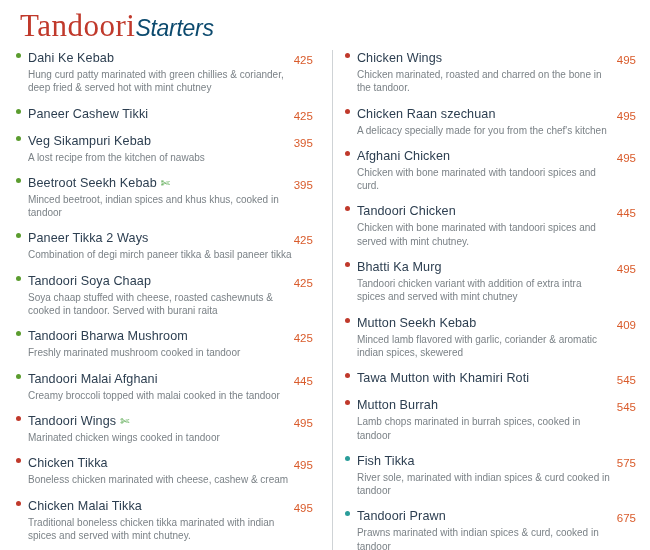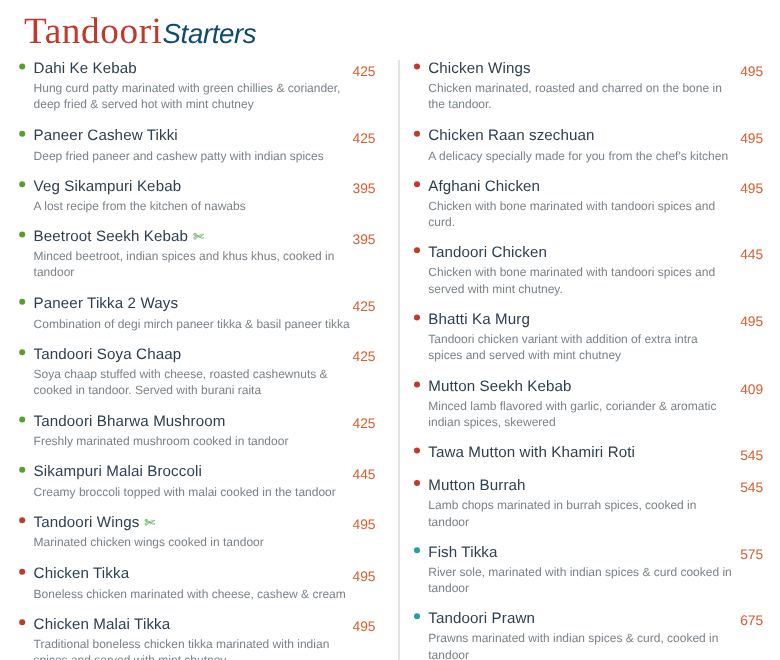--- a/index.html
+++ b/index.html
@@ -130,21 +130,20 @@
             <span class="price">425</span>
           </div>
           <div class="desc">Hung curd patty marinated with green chillies &amp; coriander, deep fried &amp; served hot with mint chutney</div>
         </div>
         <div class="item">
           <span class="bullet" style="background: rgb(91, 156, 47);"></span>
           <div class="row">
             <div><span class="name">Paneer Cashew Tikki</span></div>
             <span class="price">425</span>
           </div>
-          <div class="desc">Deep fried paneer and cashew patty with indian spices</div>
         </div>
         <div class="item">
           <span class="bullet" style="background: rgb(91, 156, 47);"></span>
           <div class="row">
             <div><span class="name">Veg Sikampuri Kebab</span></div>
             <span class="price">395</span>
           </div>
           <div class="desc">A lost recipe from the kitchen of nawabs</div>
         </div>
         <div class="item">
@@ -175,21 +174,21 @@
           <span class="bullet" style="background: rgb(91, 156, 47);"></span>
           <div class="row">
             <div><span class="name">Tandoori Bharwa Mushroom</span></div>
             <span class="price">425</span>
           </div>
           <div class="desc">Freshly marinated mushroom cooked in tandoor</div>
         </div>
         <div class="item">
           <span class="bullet" style="background: rgb(91, 156, 47);"></span>
           <div class="row">
-            <div><span class="name">Sikampuri Malai Broccoli</span></div>
+            <div><span class="name">Tandoori Malai Afghani</span></div>
             <span class="price">445</span>
           </div>
           <div class="desc">Creamy broccoli topped with malai cooked in the tandoor</div>
         </div>
         <div class="item">
           <span class="bullet" style="background: rgb(192, 57, 43);"></span>
           <div class="row">
             <div><span class="name">Tandoori Wings</span><span class="veg-mark">✄</span></div>
             <span class="price">495</span>
           </div>

